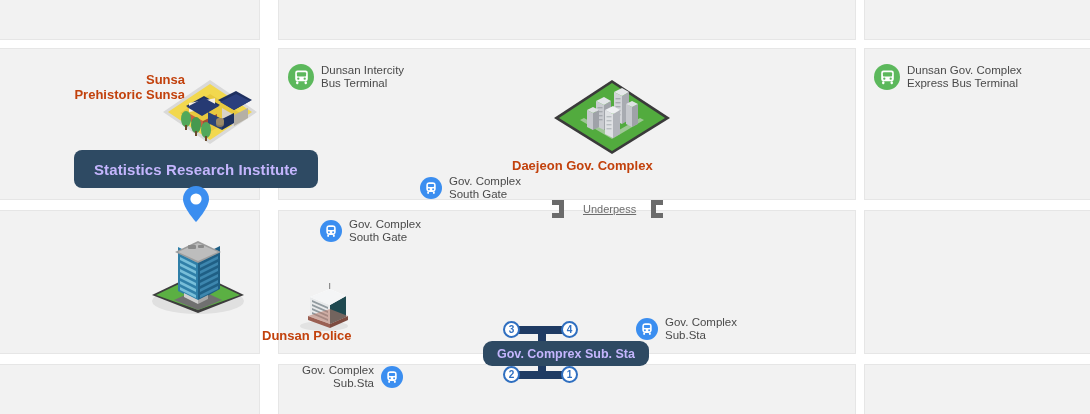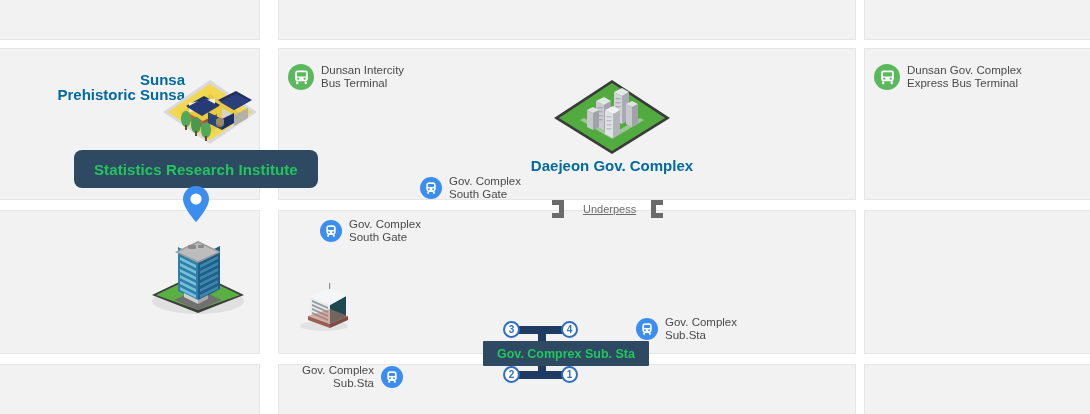--- a/index.html
+++ b/index.html
@@ -51,53 +51,53 @@
   .ic.subway { background: #3b8ef0; }
   .ic svg { display: block; }
 
   
   .art { position: absolute; }
   .art svg { display: block; }
 
   
   .caption {
     position: absolute;
-    font-size: 15px;
+    font-size: 13px;
     font-weight: bold;
-    color: #0369a1;
+    color: #c2410c;
     white-space: nowrap;
     line-height: 15px;
     font-family: "Liberation Sans", sans-serif;
   }
   .caption.right { text-align: right; }
-  .caption.center { text-align: center; }
+  .caption.center { text-align: left; }
 
   
   .badge {
     position: absolute;
     background: #2e4a63;
-    color: #22c55e;
+    color: #c4b5fd;
     font-weight: bold;
     border-radius: 7px;
     display: flex; align-items: center; justify-content: center;
     white-space: nowrap;
     font-family: "Liberation Sans", sans-serif;
   }
   .badge.primary {
     font-size: 15px;
     padding: 0 20px;
     height: 38px;
     border-radius: 8px;
     letter-spacing: .1px;
   }
   .badge.station {
     font-size: 12.5px;
     padding: 0 14px;
     height: 25px;
-    border-radius: 1px;
+    border-radius: 9px;
     z-index: 6;
   }
 
   
   .pin { position: absolute; z-index: 5; }
 
   
   .station-wrap { position: absolute; }
   .st-bar { position: absolute; background: #1f3b63; }
   .exit {
@@ -402,20 +402,23 @@
       </g>
 
       <polygon points="36,22 52,13 52,34 36,41" fill="#1f4950"></polygon>
       <polygon points="16,14 36,6 52,13 36,22" fill="#f4f5f6"></polygon>
 
       <polygon points="14,33 36,41 36,45 14,37" fill="#9a5f52"></polygon>
       <polygon points="36,41 54,33 54,37 36,45" fill="#7c4a3f"></polygon>
       <polygon points="14,33 36,41 54,33 36,26" fill="#b87a69" opacity=".55"></polygon>
     </svg>
   </div>
+  <div class="caption center" style="left:262px; top:328px; width:122px;">
+    <span>Dunsan Police</span>
+  </div>
 
   <div class="station-wrap" style="left:495px; top:318px; width:100px; height:70px;">
 
     <div class="st-bar" style="left:18px; top:8px; width:58px; height:8px;"></div>
 
     <div class="st-bar" style="left:18px; top:53px; width:58px; height:8px;"></div>
 
     <div class="st-bar" style="left:43px; top:8px; width:8px; height:53px;"></div>
 
     <div class="exit" style="left:8px;  top:3px;">3</div>

